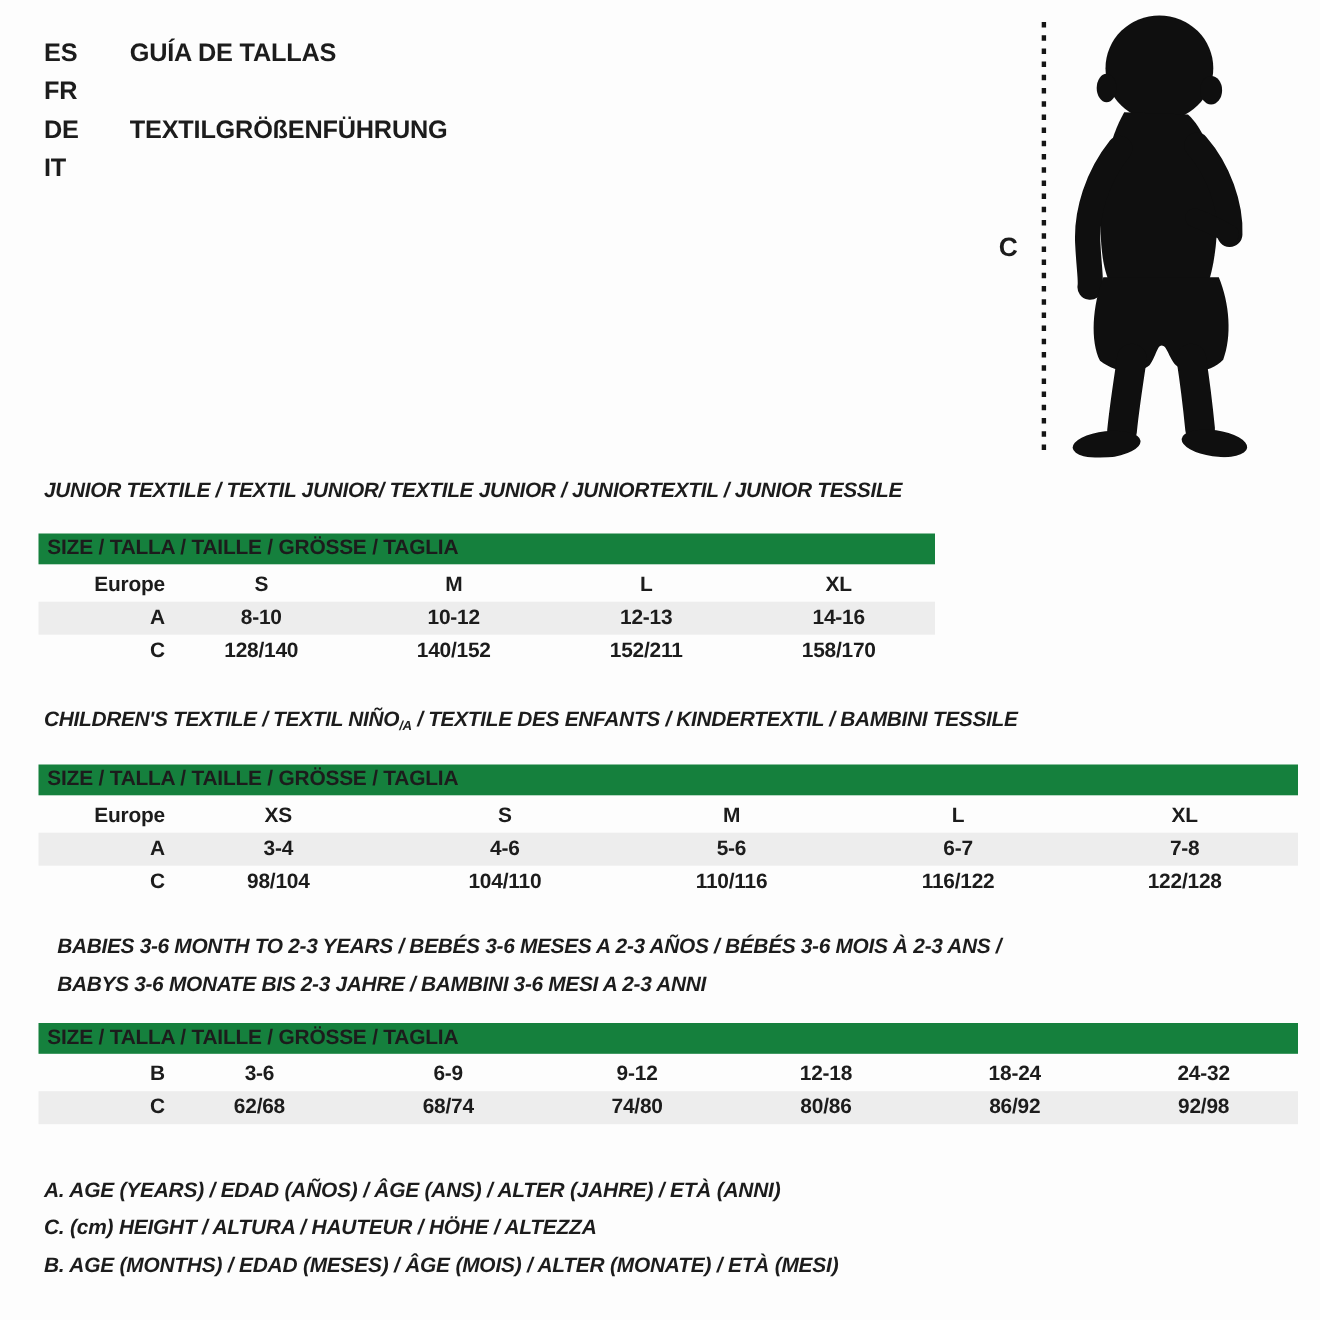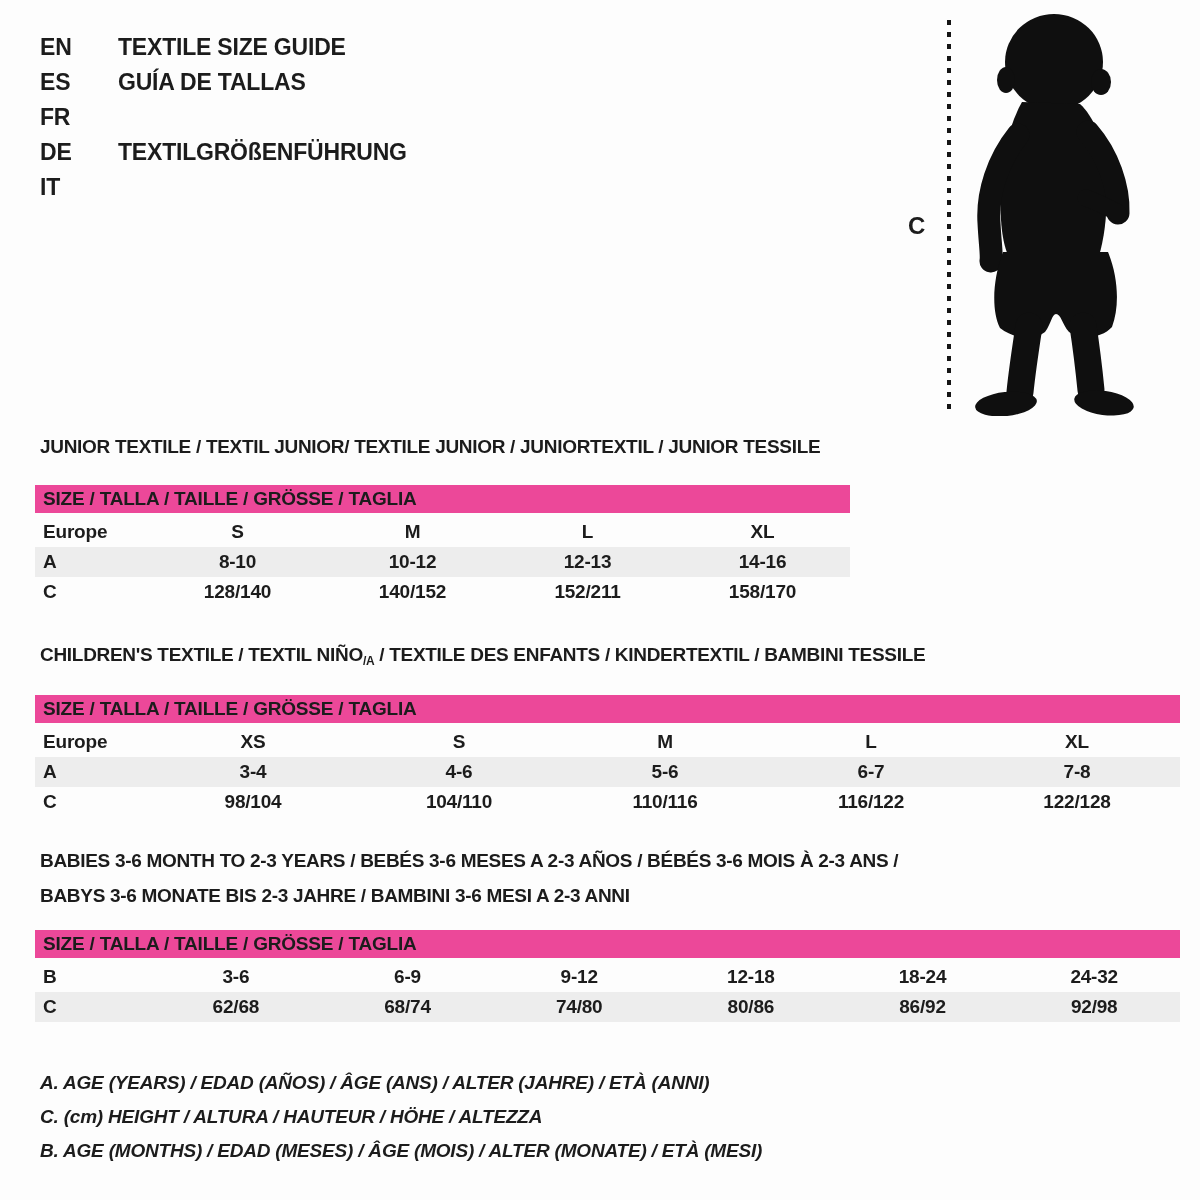--- a/index.html
+++ b/index.html
@@ -21,48 +21,44 @@
 
   
   .figure { position:absolute; inset:0; pointer-events:none; }
   .measure-c { position:absolute; left:908px; top:212px;
                font-size:24px; font-weight:700; }
   .dash-line { position:absolute; left:946px; top:20px; }
   .baby { position:absolute; left:962px; top:10px; }
 
   
   .sec-title { position:absolute; left:40px; font-size:19px;
-               font-weight:700; letter-spacing:-0.3px; white-space:nowrap; }
+               font-weight:700; letter-spacing:-0.3px; white-space:nowrap;font-style:italic; }
   .sub-a { font-size:12px; vertical-align:-4px; font-weight:700; }
-  .two-line { line-height:35px; }
+  .two-line { line-height:35px;margin-left:12px; }
 
   
   .table { position:absolute; left:35px; }
-  .size-bar { height:28px; background:#ec4899; display:flex;
+  .size-bar { height:28px; background:#15803d; display:flex;
               align-items:center; padding-left:8px;
               font-size:19px; font-weight:700; margin-bottom:4px; }
   .trow { display:flex; height:30px; align-items:center;
           font-size:19px; font-weight:600; }
   .trow.alt { background:#ededed; }
-  .tlabel { width:115px; padding-left:8px; font-weight:700; }
+  .tlabel { width:115px; padding-left:8px; font-weight:700;text-align:right; }
   .tcell { flex:1; text-align:center; }
 
   
   .legend { position:absolute; left:40px; top:1066px;font-style:italic; }
   .legend-line { font-size:19px; font-weight:700; line-height:34px;
                  white-space:nowrap; }
 </style>
 </head>
 <body>
 
 <div class="langs">
-  <div class="lang-row">
-    <span class="lang-code">EN</span>
-    <span class="lang-label">TEXTILE SIZE GUIDE</span>
-  </div>
   <div class="lang-row">
     <span class="lang-code">ES</span>
     <span class="lang-label">GUÍA DE TALLAS</span>
   </div>
   <div class="lang-row">
     <span class="lang-code">FR</span>
   </div>
   <div class="lang-row">
     <span class="lang-code">DE</span>
     <span class="lang-label">TEXTILGRÖßENFÜHRUNG</span>

